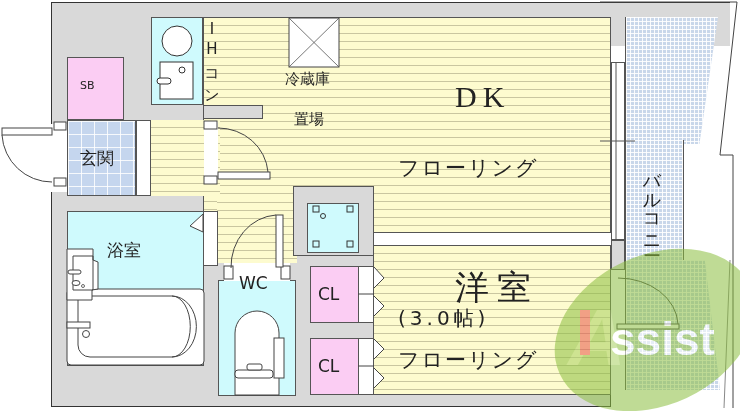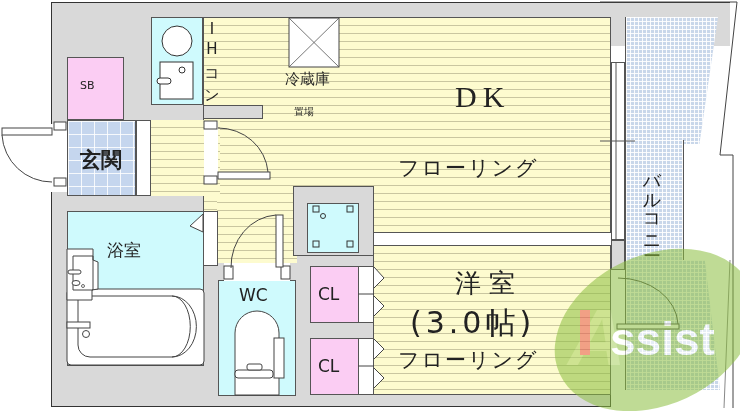--- a/index.html
+++ b/index.html
@@ -64,30 +64,30 @@
     <circle cx="182" cy="70" r="3" fill="#fff" stroke="#333" stroke-width="1"></circle>
   </svg>
   <div class="label vert" style="left:204px;top:20px;font-size:15px;letter-spacing:2px;">IHコンロ</div>
 
   <svg width="740" height="411">
     <rect x="289" y="18" width="50" height="49" fill="#fff" stroke="#444" stroke-width="1"></rect>
     <line x1="289" y1="18" x2="339" y2="67" stroke="#555" stroke-width="0.8"></line>
     <line x1="339" y1="18" x2="289" y2="67" stroke="#555" stroke-width="0.8"></line>
   </svg>
   <div class="label" style="left:285px;top:72px;font-size:15px;">冷蔵庫</div>
-  <div class="label" style="left:294px;top:107px;font-size:10px;">置場</div>
+  <div class="label" style="left:294px;top:113px;font-size:15px;font-family:Liberation Mono, monospace;">置場</div>
 
   <div class="wall" style="left:203px;top:105px;width:60px;height:14px;border:1px solid #555;box-sizing:border-box;"></div>
 
   <div class="pink" style="left:67px;top:57px;width:57px;height:63px;"></div>
   <div class="label" style="left:80px;top:80px;font-size:11px;">SB</div>
 
   <div class="tile-blue" style="left:67px;top:120px;width:69px;height:76px;border:1px solid #555;box-sizing:border-box;"></div>
   <div class="white" style="left:136px;top:120px;width:15px;height:76px;"></div>
-  <div class="label" style="left:80px;top:150px;font-size:21px;font-weight:bold;">玄関</div>
+  <div class="label" style="left:80px;top:150px;font-size:17px;">玄関</div>
 
   <svg width="740" height="411">
     <rect x="51" y="124" width="16" height="68" fill="#fff"></rect>
     <rect x="2" y="128" width="50" height="7" fill="#fff" stroke="#444" stroke-width="1"></rect>
     <path d="M2 135 A50 50 0 0 0 52 182" fill="none" stroke="#444" stroke-width="1"></path>
     <rect x="54" y="122" width="12" height="8" fill="#fff" stroke="#444" stroke-width="1"></rect>
     <rect x="54" y="178" width="12" height="8" fill="#fff" stroke="#444" stroke-width="1"></rect>
   </svg>
 
   <svg width="740" height="411">
@@ -122,21 +122,21 @@
     <rect x="281" y="266" width="9" height="13" fill="#fff" stroke="#444" stroke-width="1"></rect>
     <rect x="276" y="215" width="7" height="52" fill="#fff" stroke="#444" stroke-width="1"></rect>
     <path d="M276 215 A48 52 0 0 0 231 268" fill="none" stroke="#444" stroke-width="1"></path>
   </svg>
   <svg width="740" height="411">
     <path d="M235 395 V333 A22 22 0 0 1 279 333 V395 Z" fill="#fff" stroke="#444" stroke-width="1"></path>
     <rect x="274" y="338" width="10" height="40" fill="#fff" stroke="#444" stroke-width="1"></rect>
     <rect x="235" y="370" width="38" height="8" rx="3" fill="#fff" stroke="#444" stroke-width="1"></rect>
     <rect x="247" y="364" width="15" height="6" rx="2" fill="#fff" stroke="#444" stroke-width="1"></rect>
   </svg>
-  <div class="label" style="left:239px;top:287px;font-size:17px;">WC</div>
+  <div class="label" style="left:239px;top:275px;font-size:17px;">WC</div>
 
   <div class="wall" style="left:293px;top:186px;width:81px;height:70px;border:1px solid #555;box-sizing:border-box;"></div>
   <div class="aqua" style="left:307px;top:203px;width:52px;height:50px;"></div>
   <svg width="740" height="411">
     <rect x="313" y="206" width="6" height="6" fill="none" stroke="#333" stroke-width="1"></rect>
     <rect x="347" y="206" width="6" height="6" fill="none" stroke="#333" stroke-width="1"></rect>
     <rect x="313" y="241" width="6" height="6" fill="none" stroke="#333" stroke-width="1"></rect>
     <rect x="347" y="241" width="6" height="6" fill="none" stroke="#333" stroke-width="1"></rect>
     <circle cx="323" cy="216" r="2.5" fill="none" stroke="#333" stroke-width="1"></circle>
   </svg>
@@ -152,22 +152,22 @@
     <line x1="358" y1="366" x2="374" y2="366" stroke="#444"></line>
     <polyline points="374,267 384,278 374,288" fill="#fff" stroke="#444" stroke-width="1"></polyline>
     <polyline points="374,296 384,306 374,316" fill="#fff" stroke="#444" stroke-width="1"></polyline>
     <polyline points="374,339 384,349 374,359" fill="#fff" stroke="#444" stroke-width="1"></polyline>
     <polyline points="374,368 384,378 374,388" fill="#fff" stroke="#444" stroke-width="1"></polyline>
   </svg>
 
   <div class="label" style="left:455px;top:82px;font-size:30px;letter-spacing:6px;font-family:Liberation Serif, serif;">DK</div>
   <div class="label" style="left:398px;top:158px;font-size:21px;letter-spacing:2px;">フローリング</div>
 
-  <div class="label" style="left:455px;top:270px;font-size:26px;letter-spacing:8px;">洋室</div>
-  <div class="label" style="left:410px;top:308px;font-size:30px;letter-spacing:4px;text-align:center;">(3.0帖)</div>
+  <div class="label" style="left:455px;top:270px;font-size:34px;letter-spacing:8px;">洋室</div>
+  <div class="label" style="left:398px;top:308px;font-size:20px;letter-spacing:4px;text-align:center;">(3.0帖)</div>
   <div class="label" style="left:398px;top:350px;font-size:21px;letter-spacing:2px;">フローリング</div>
 
   <div class="white" style="left:611px;top:62px;width:14px;height:178px;"></div>
   <svg width="740" height="411">
     <line x1="600" y1="141" x2="635" y2="141" stroke="#555" stroke-width="1"></line>
     <line x1="616" y1="62" x2="616" y2="240" stroke="#555" stroke-width="1"></line>
   </svg>
   <div class="wall" style="left:611px;top:240px;width:14px;height:30px;border:1px solid #555;box-sizing:border-box;"></div>
 
   <svg width="740" height="411">

